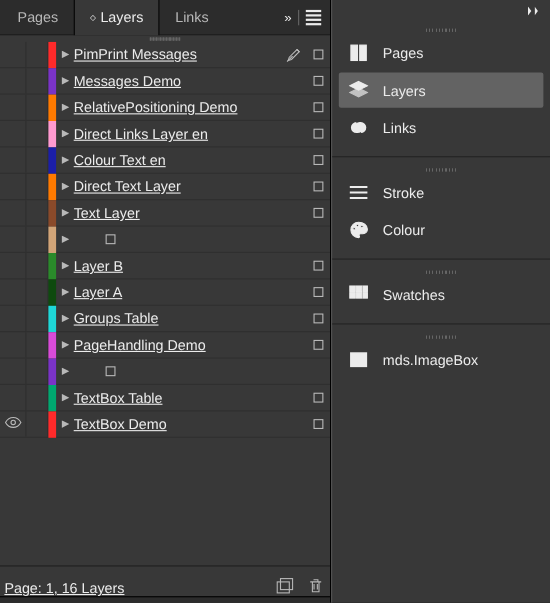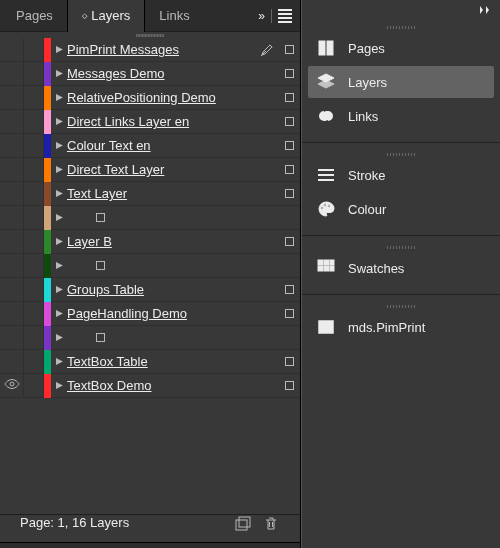--- a/index.html
+++ b/index.html
@@ -35,21 +35,21 @@
   .color-chip{width:7px;height:24px;flex:none;}
   .arrow{width:16px;display:flex;align-items:center;justify-content:center;color:var(--text-dim);}
   .arrow svg{width:7px;height:7px;fill:var(--text-dim);}
   .layer-name{flex:1;color:var(--text);text-decoration:underline;}
   .pen-col{width:22px;display:flex;align-items:center;justify-content:center;}
   .pen-col svg{width:14px;height:14px;stroke:var(--text-dim);fill:none;}
   .sel-col{width:22px;display:flex;align-items:center;justify-content:center;}
   .sel-box{width:9px;height:9px;border:1px solid var(--text-dim);}
   .eye svg{width:16px;height:12px;stroke:var(--text-dim);fill:none;}
 
-  .footer{height:28px;border-top:1px solid var(--border);display:flex;align-items:flex-start;padding:0 20px;gap:10px;}
+  .footer{height:28px;border-top:1px solid var(--border);display:flex;align-items:flex-end;padding:0 4px;gap:10px;text-decoration:underline;}
   .footer-text{flex:1;color:var(--text);}
   .footer-icon{width:18px;height:18px;display:flex;align-items:center;justify-content:center;cursor:pointer;}
   .footer-icon svg{width:16px;height:16px;stroke:var(--text-dim);fill:none;}
   .resize-bar{height:6px;background:#2c2c2c;border-top:1px solid #000;}
 
   
   .right-dock{flex:1;background:var(--bg-dark);display:flex;flex-direction:column;border-left:1px solid #555;}
   .dock-top{height:20px;display:flex;justify-content:flex-end;align-items:center;}
   .expand-chev{display:flex;color:var(--text);padding-right:8px;cursor:pointer;}
   .expand-chev svg{width:6px;height:8px;fill:var(--text);}
@@ -233,20 +233,21 @@
       </div>
       <div class="layer-row">
         <div class="vis-col"></div>
         <div class="lock-col"></div>
         <div class="color-chip" style="background:#0e4a0e"></div>
         <div class="arrow">
           <svg viewBox="0 0 7 7">
             <polygon points="0,0 7,3.5 0,7"></polygon>
           </svg>
         </div>
+        <div class="layer-name">Layer A</div>
         <div class="pen-col"></div>
         <div class="sel-col">
           <div class="sel-box"></div>
         </div>
       </div>
       <div class="layer-row">
         <div class="vis-col"></div>
         <div class="lock-col"></div>
         <div class="color-chip" style="background:#1ed7d7"></div>
         <div class="arrow">
@@ -435,16 +436,16 @@
   <div class="group">
     <div class="group-grip"></div>
     <div class="dock-item">
       <span class="icon">
           <svg viewBox="0 0 18 18" fill="none" stroke-width="1.5">
             <rect x="2" y="3" width="14" height="12"></rect>
             <circle cx="6" cy="7" r="1.2" fill="currentColor" stroke="none"></circle>
             <path d="M3 13l4-4 3 3 2-2 4 4" fill="currentColor" stroke="none"></path>
           </svg>
         </span>
-      <span>mds.PimPrint</span>
+      <span>mds.ImageBox</span>
     </div>
   </div>
 </div>
 
 </body></html>

